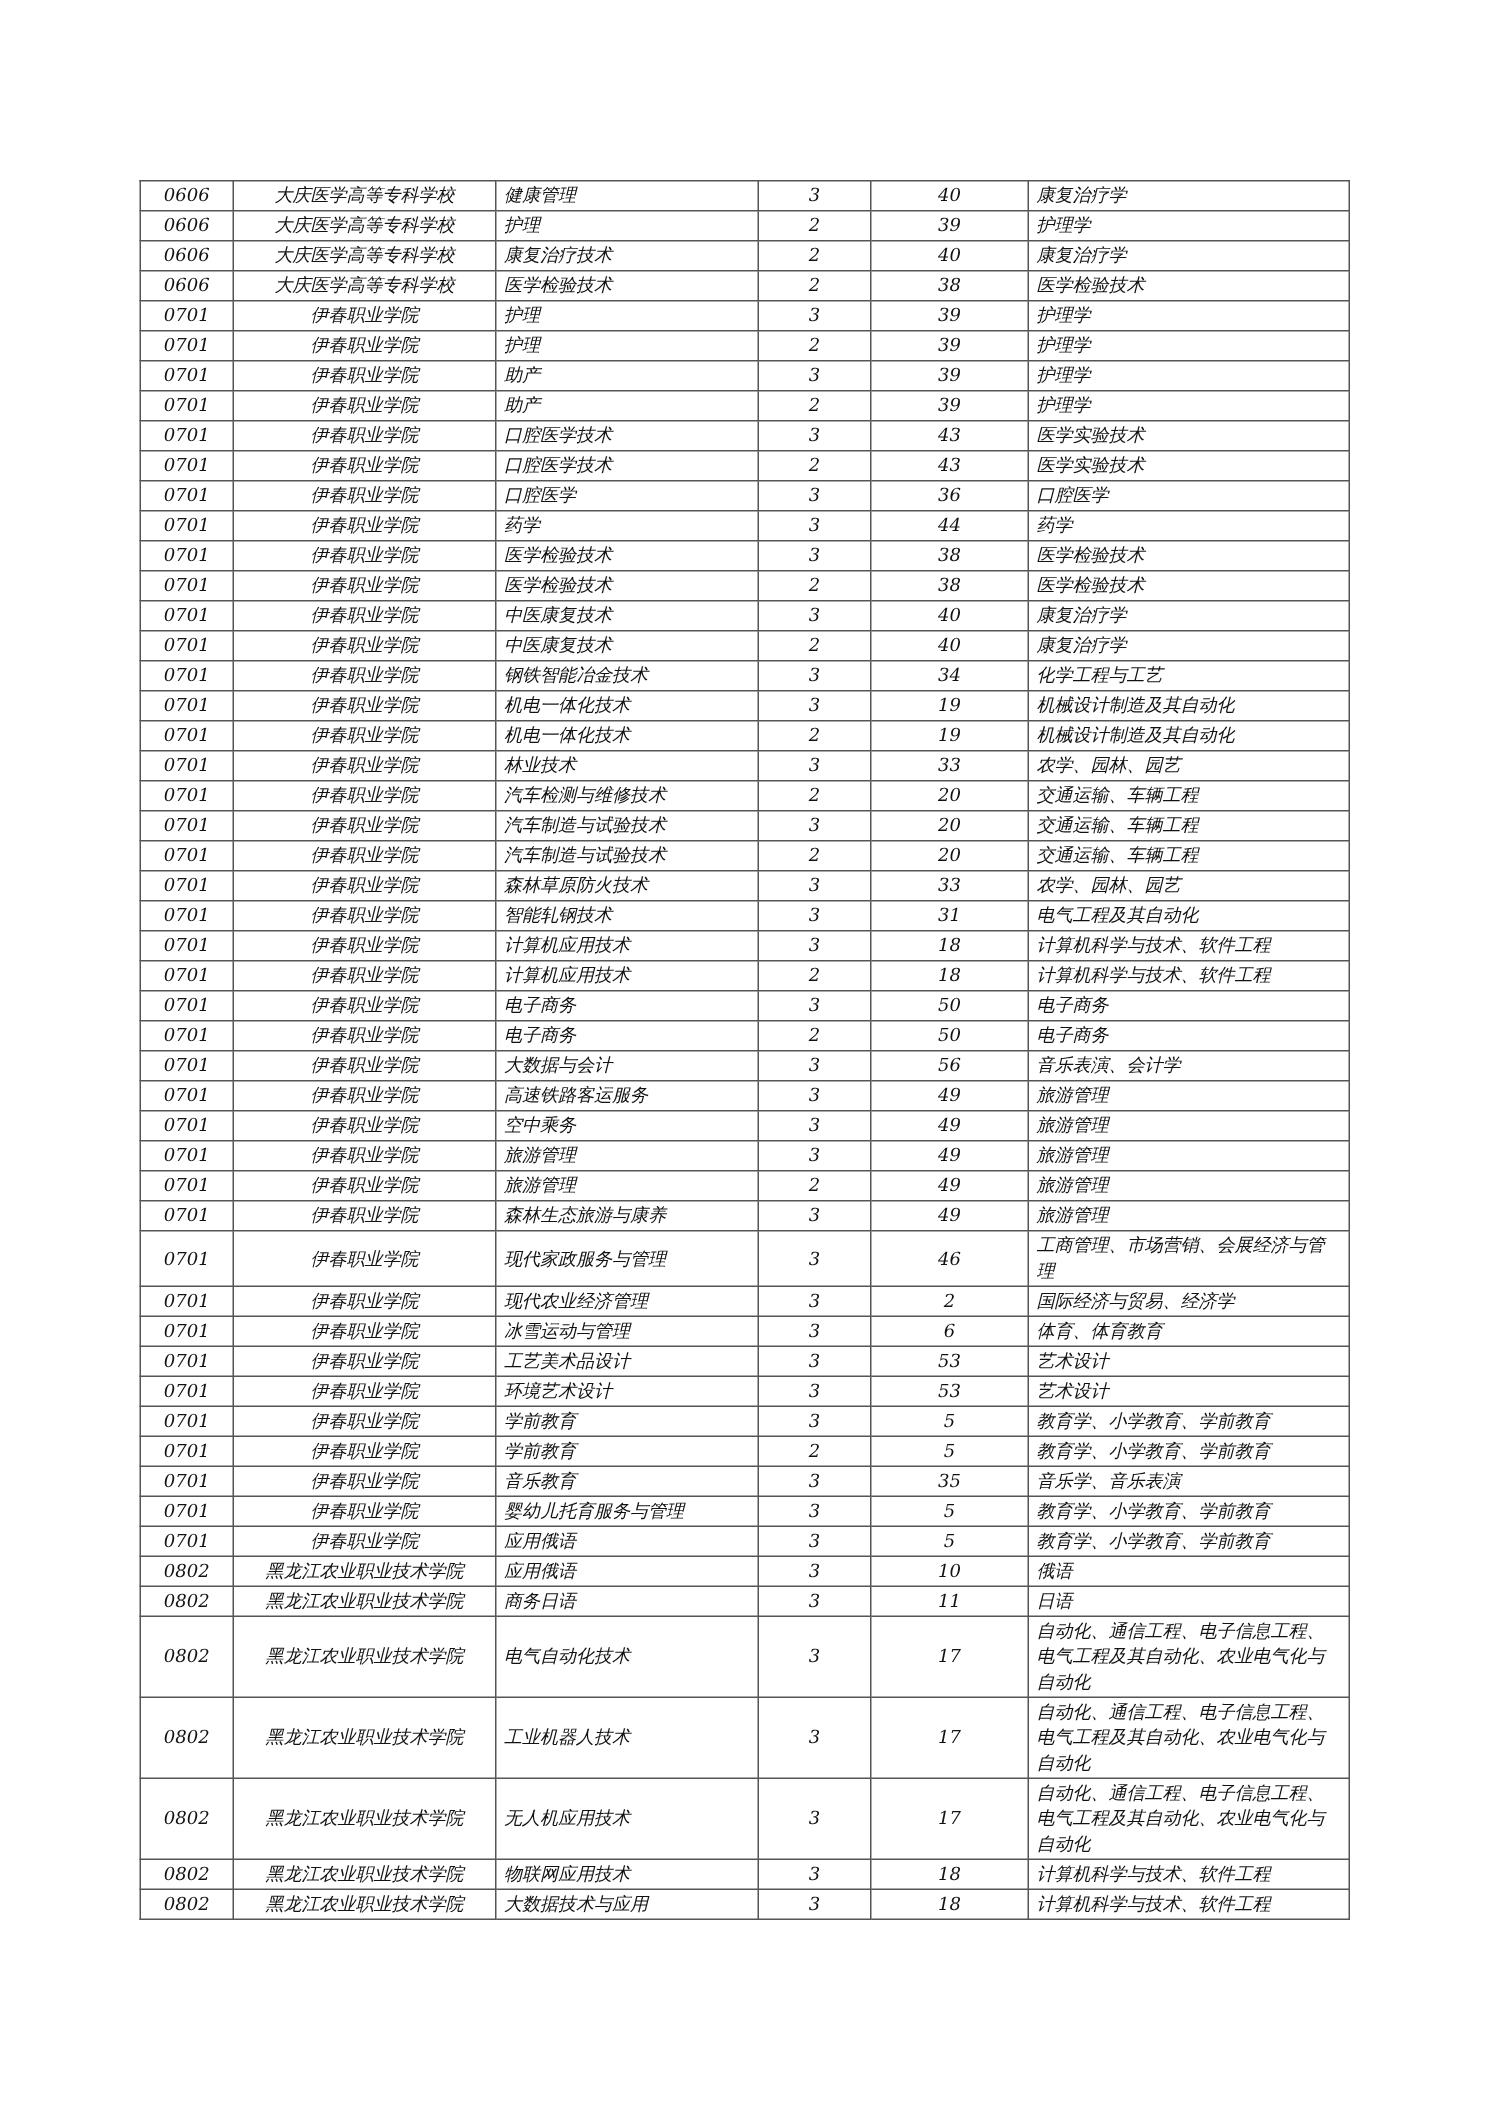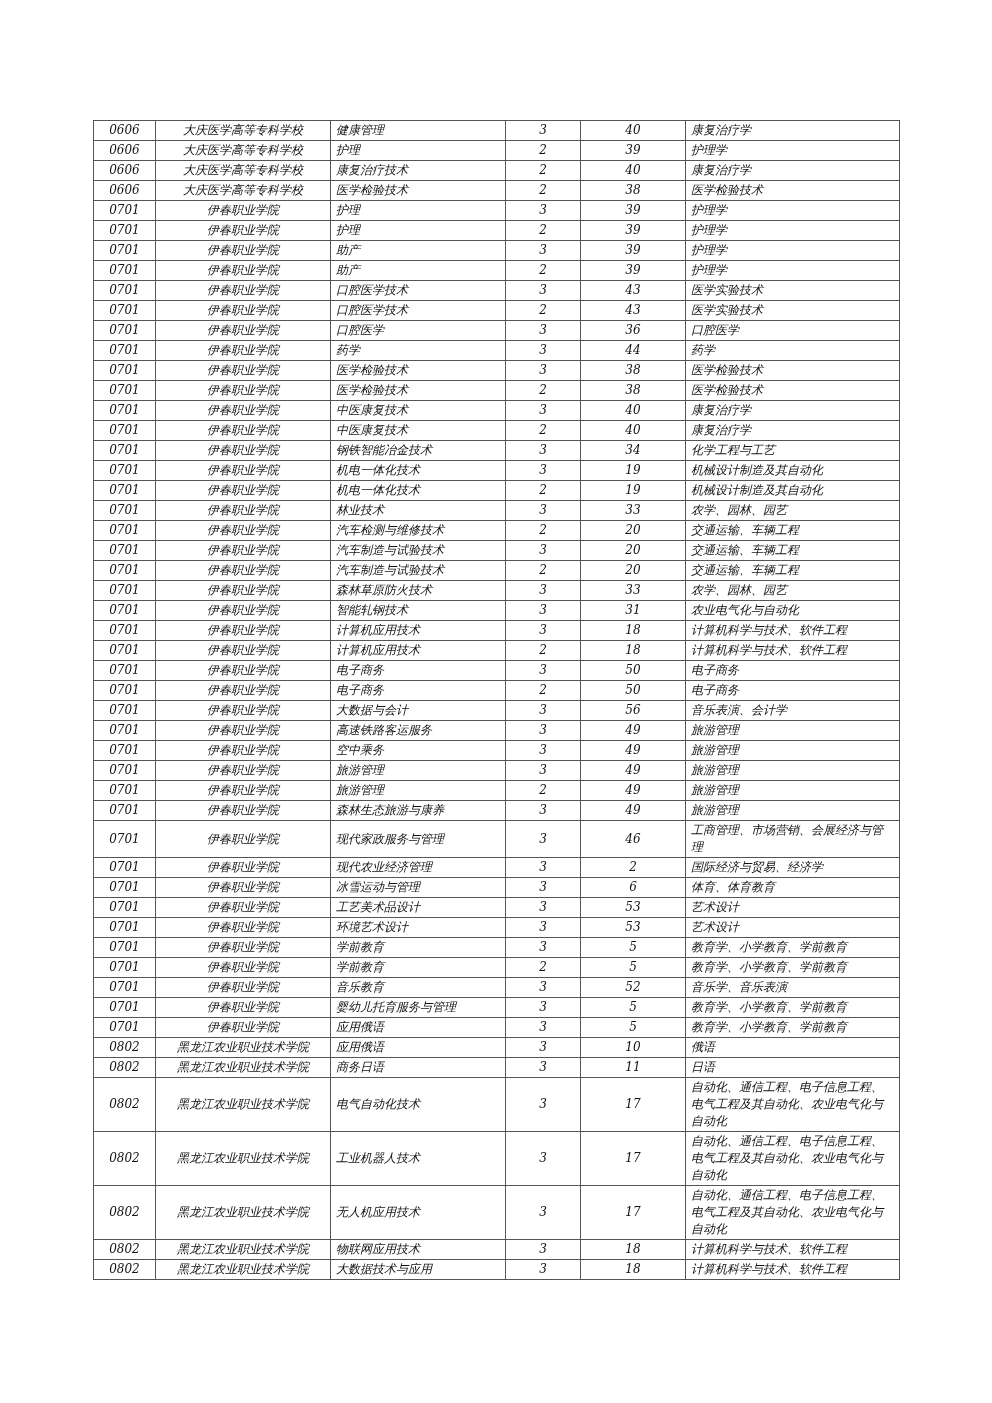--- a/index.html
+++ b/index.html
@@ -259,21 +259,21 @@
           <td class="col-level">3</td>
           <td class="col-count">33</td>
           <td class="col-related">农学、园林、园艺</td>
         </tr>
         <tr>
           <td class="col-code">0701</td>
           <td class="col-school">伊春职业学院</td>
           <td class="col-major">智能轧钢技术</td>
           <td class="col-level">3</td>
           <td class="col-count">31</td>
-          <td class="col-related">农业电气化与自动化</td>
+          <td class="col-related">电气工程及其自动化</td>
         </tr>
         <tr>
           <td class="col-code">0701</td>
           <td class="col-school">伊春职业学院</td>
           <td class="col-major">计算机应用技术</td>
           <td class="col-level">3</td>
           <td class="col-count">18</td>
           <td class="col-related">计算机科学与技术、软件工程</td>
         </tr>
         <tr>
@@ -402,21 +402,21 @@
           <td class="col-major">学前教育</td>
           <td class="col-level">2</td>
           <td class="col-count">5</td>
           <td class="col-related">教育学、小学教育、学前教育</td>
         </tr>
         <tr>
           <td class="col-code">0701</td>
           <td class="col-school">伊春职业学院</td>
           <td class="col-major">音乐教育</td>
           <td class="col-level">3</td>
-          <td class="col-count">52</td>
+          <td class="col-count">35</td>
           <td class="col-related">音乐学、音乐表演</td>
         </tr>
         <tr>
           <td class="col-code">0701</td>
           <td class="col-school">伊春职业学院</td>
           <td class="col-major">婴幼儿托育服务与管理</td>
           <td class="col-level">3</td>
           <td class="col-count">5</td>
           <td class="col-related">教育学、小学教育、学前教育</td>
         </tr>

